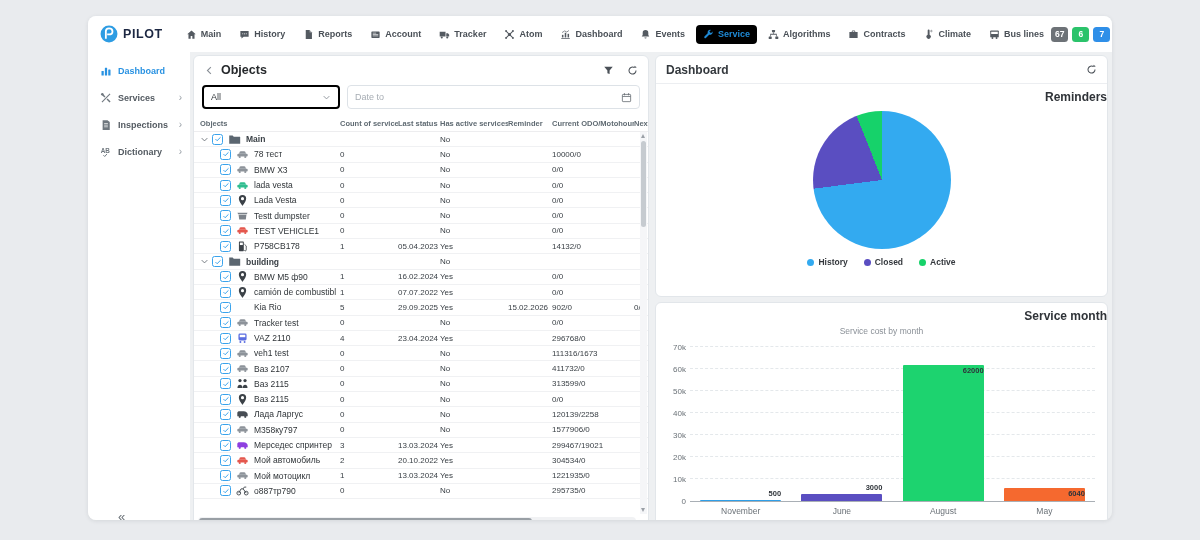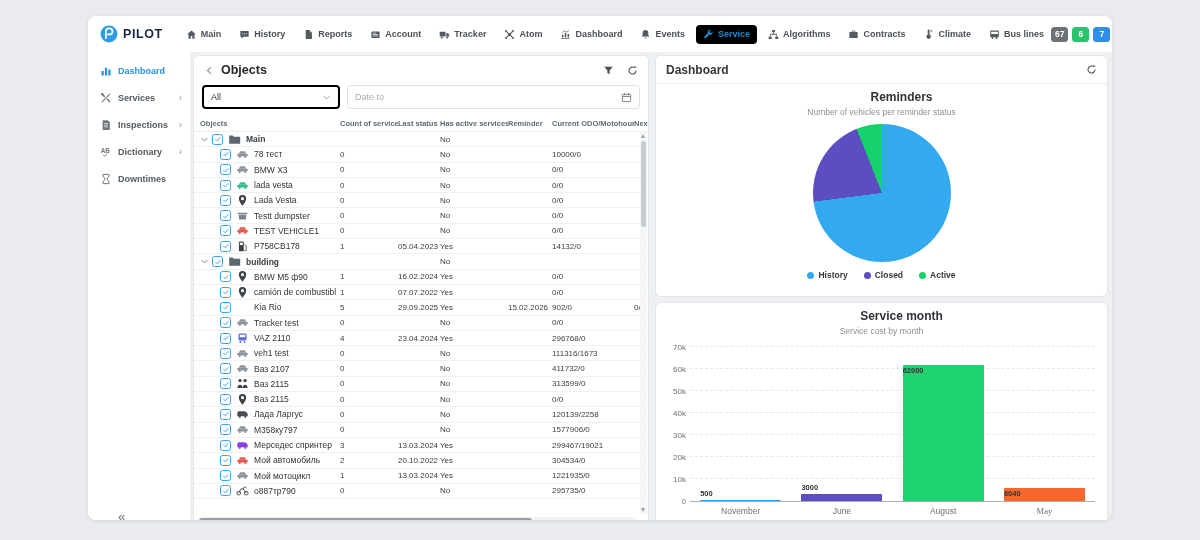--- a/index.html
+++ b/index.html
@@ -75,34 +75,34 @@
   .v-arrow-down { bottom:2px; border-top:4px solid #9aa0a6; }
   .h-scroll { position:absolute; left:4px; right:12px; bottom:2px; height:8px; background:#f1f2f4; border-radius:4px; }
   .h-thumb { position:absolute; left:1px; top:1px; height:6px; width:76%; background:#999fa5; border-radius:3px; }
 
   
   .right-col { flex:1; display:flex; flex-direction:column; gap:5px; min-width:0; }
   .dash-card { height:242px; }
   .dc-header { height:28px; display:flex; align-items:center; padding:0 10px; border-bottom:1px solid #eceef1; }
   .dc-title { font-size:12px; font-weight:600; color:#33383d; }
   .dc-refresh { margin-left:auto; width:11px; height:11px; color:#4a5057; cursor:pointer; }
-  .chart-title { text-align:center; font-size:12px; font-weight:700; color:#2f3338; margin-top:6px;margin-left:40px; }
+  .chart-title { text-align:right; font-size:12px; font-weight:700; color:#2f3338; margin-top:6px;margin-left:40px; }
   .chart-sub { text-align:center; font-size:8.5px; color:#8a9097; margin-top:3px; }
   .pie { width:138px; height:138px; border-radius:50%; margin:7px auto 8px; }
   .legend { display:flex; justify-content:center; gap:16px; font-size:8.5px; font-weight:700; color:#34383d; }
   .legend-item { display:flex; align-items:center; cursor:pointer; }
   .dot { width:7px; height:7px; border-radius:50%; margin-right:4px; }
 
   .chart-card { flex:1; }
   .bar-wrap { position:absolute; left:8px; right:10px; top:40px; bottom:6px; }
   .plot { position:absolute; left:26px; right:2px; top:4px; bottom:19px; border-bottom:1px solid #a9afb5; }
   .gridline { position:absolute; left:0; right:0; border-top:1px dashed #e4e8eb; }
   .ylab { position:absolute; left:-26px; width:22px; text-align:right; font-size:8px; color:#6a7177; transform:translateY(50%); }
   .bar { position:absolute; bottom:0; width:20%; border-radius:1px 1px 0 0; }
-  .blab { position:absolute; width:20%; text-align:left; font-size:7.5px; font-weight:700; color:#2f343a; }
+  .blab { position:absolute; width:20%; text-align:right; font-size:7.5px; font-weight:700; color:#2f343a; }
   .xlab { position:absolute; top:100%; margin-top:5px; width:25%; text-align:center; font-size:8.5px; color:#6a7177; }
 </style>
 </head>
 <body>
 
 <div class="app">
 
   <header class="navbar">
     <div class="brand">
       <span class="icon" id="logo-icon">
@@ -288,28 +288,20 @@
         </div>
         <div class="side-item">
           <span class="icon">
             <svg viewBox="0 0 16 16" fill="currentColor" xmlns="http://www.w3.org/2000/svg">
               <text x="1" y="9" font-size="8.5" font-weight="bold" font-family="Liberation Sans,DejaVu Sans,sans-serif" fill="currentColor">AB</text>
               <path d="M4.5 12.2l1.8 1.8 3-3.4" stroke="currentColor" stroke-width="1.3" fill="none"></path>
             </svg>
           </span>
           <span>Dictionary</span>
           <span class="side-chev">›</span>
-        </div>
-        <div class="side-item">
-          <span class="icon">
-            <svg viewBox="0 0 16 16" fill="currentColor" xmlns="http://www.w3.org/2000/svg">
-              <path d="M4 1.8h8v2.4L9.2 8 12 11.8v2.4H4v-2.4L6.8 8 4 4.2z" fill="none" stroke="currentColor" stroke-width="1.3"></path>
-            </svg>
-          </span>
-          <span>Downtimes</span>
         </div>
         <span class="collapse-btn">«</span>
     </aside>
 
     <div class="content">
 
       <section class="panel objects-panel">
         <div class="op-header">
           <span class="icon op-back" id="back-icon">
               <svg viewBox="0 0 16 16" fill="currentColor" xmlns="http://www.w3.org/2000/svg">
@@ -1002,21 +994,20 @@
           <div class="dc-header">
             <span class="dc-title">Dashboard</span>
             <span class="icon dc-refresh" id="dash-refresh">
                 <svg viewBox="0 0 16 16" fill="currentColor" xmlns="http://www.w3.org/2000/svg">
                   <path d="M13.1 8A5.1 5.1 0 1 1 10.9 3.9" fill="none" stroke="currentColor" stroke-width="1.5"></path>
                   <path d="M10.6 1l.5 3.4 3.2-1.1z"></path>
                 </svg>
               </span>
           </div>
           <div class="chart-title">Reminders</div>
-          <div class="chart-sub">Number of vehicles per reminder status</div>
           <div class="pie" id="pie" style="background: conic-gradient(rgb(51, 170, 240) 0deg, rgb(51, 170, 240) 262.8deg, rgb(90, 78, 193) 262.8deg, rgb(90, 78, 193) 338.4deg, rgb(22, 210, 106) 338.4deg, rgb(22, 210, 106) 360deg);"></div>
           <div class="legend" id="pie-legend">
               <span class="legend-item">
                 <span class="dot" style="background:#33aaf0"></span>
                 <span>History</span>
               </span>
               <span class="legend-item">
                 <span class="dot" style="background:#5a4ec1"></span>
                 <span>Closed</span>
               </span>
@@ -1051,20 +1042,20 @@
                 <div class="blab" style="left: 2.5%; bottom: calc(0.714286% + 2px);">500</div>
                 <div class="xlab" style="left: 0%;">November</div>
                 <div class="bar" style="left: 27.5%; height: 4.28571%; background: rgb(90, 78, 193);"></div>
                 <div class="blab" style="left: 27.5%; bottom: calc(4.28571% + 2px);">3000</div>
                 <div class="xlab" style="left: 25%;">June</div>
                 <div class="bar" style="left: 52.5%; height: 88.5714%; background: rgb(29, 211, 111);"></div>
                 <div class="blab" style="left: 52.5%; bottom: calc(88.5714% - 10px);">62000</div>
                 <div class="xlab" style="left: 50%;">August</div>
                 <div class="bar" style="left: 77.5%; height: 8.62857%; background: rgb(245, 105, 47);"></div>
                 <div class="blab" style="left: 77.5%; bottom: calc(8.62857% - 10px);">6040</div>
-                <div class="xlab" style="left: 75%; font-family: Liberation Serif, serif;">May</div>
+                <div class="xlab" style="left: 75%;">May</div>
               </div>
           </div>
         </section>
       </div>
     </div>
   </div>
 </div>
 
 </body></html>

